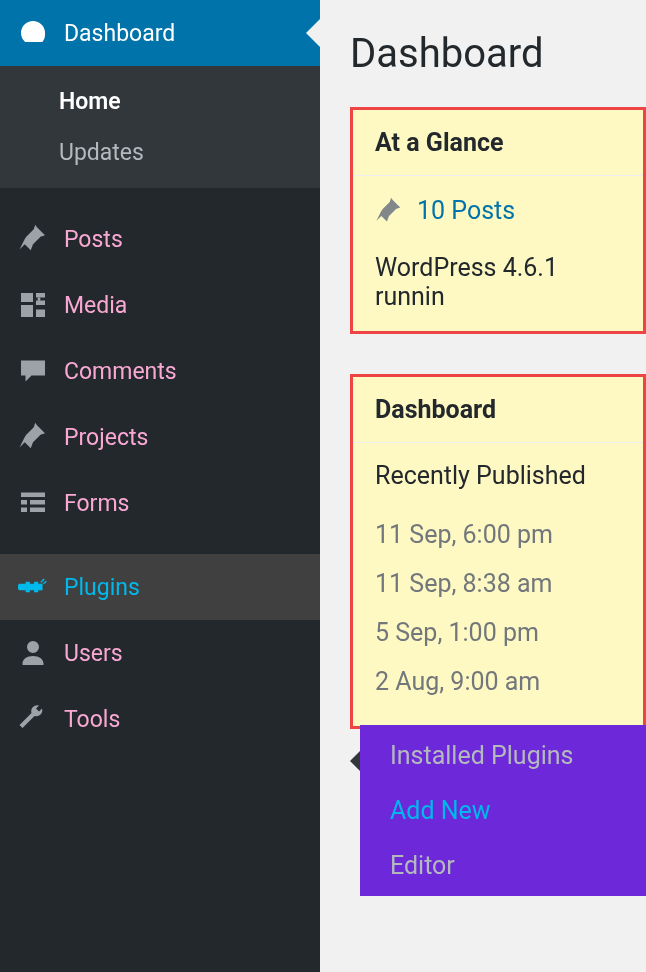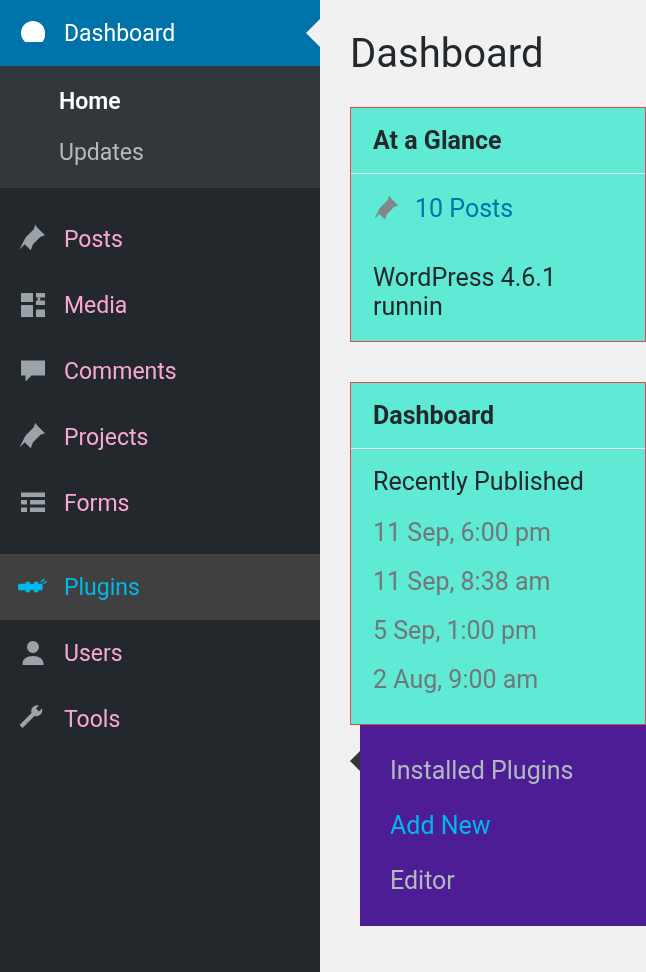--- a/index.html
+++ b/index.html
@@ -85,39 +85,39 @@
       overflow: hidden;
       position: relative;
     }
     .page-title {
       font-size: 40px;
       font-weight: 400;
       color: #23282d;
       margin-bottom: 30px;
     }
     .card {
-      background: #5eead4;
-      border: 1px solid #ef4444;
+      background: #fef9c3;
+      border: 3px solid #ef4444;
       margin-bottom: 40px;
     }
     .card-header {
       padding: 18px 22px;
       font-size: 25px;
       font-weight: 700;
       color: #23282d;
       border-bottom: 1px solid #eee;
     }
     .card-body {
       padding: 20px 22px;
     }
     .at-glance-row {
       display: flex;
       align-items: center;
       gap: 14px;
-      margin-bottom: 40px;
+      margin-bottom: 28px;
       text-align: right;
     }
     .pin-gray {
       color: #82878c;
     }
     .posts-link {
       color: #0073aa;
       font-size: 25px;
       cursor: pointer;
     }
@@ -125,34 +125,34 @@
       color: #23282d;
       font-size: 25px;
     }
     .activity-section {
       padding: 18px 22px 10px 22px;
     }
     .activity-subtitle {
       font-size: 25px;
       font-weight: 400;
       color: #23282d;
-      margin-bottom: 22px;
+      margin-bottom: 30px;
     }
     .activity-date {
       color: #72777c;
       font-size: 25px;
       margin-bottom: 20px;
     }
     .flyout {
       position: absolute;
       right: 0;
       top: 725px;
       width: 286px;
-      background: #4c1d95;
-      padding: 18px 0;
+      background: #6d28d9;
+      padding: 3px 0;
     }
     .flyout::before {
       content: '';
       position: absolute;
       left: -10px;
       top: 26px;
       border: 10px solid transparent;
       border-right-color: #32373c;
       border-left: none;
     }

